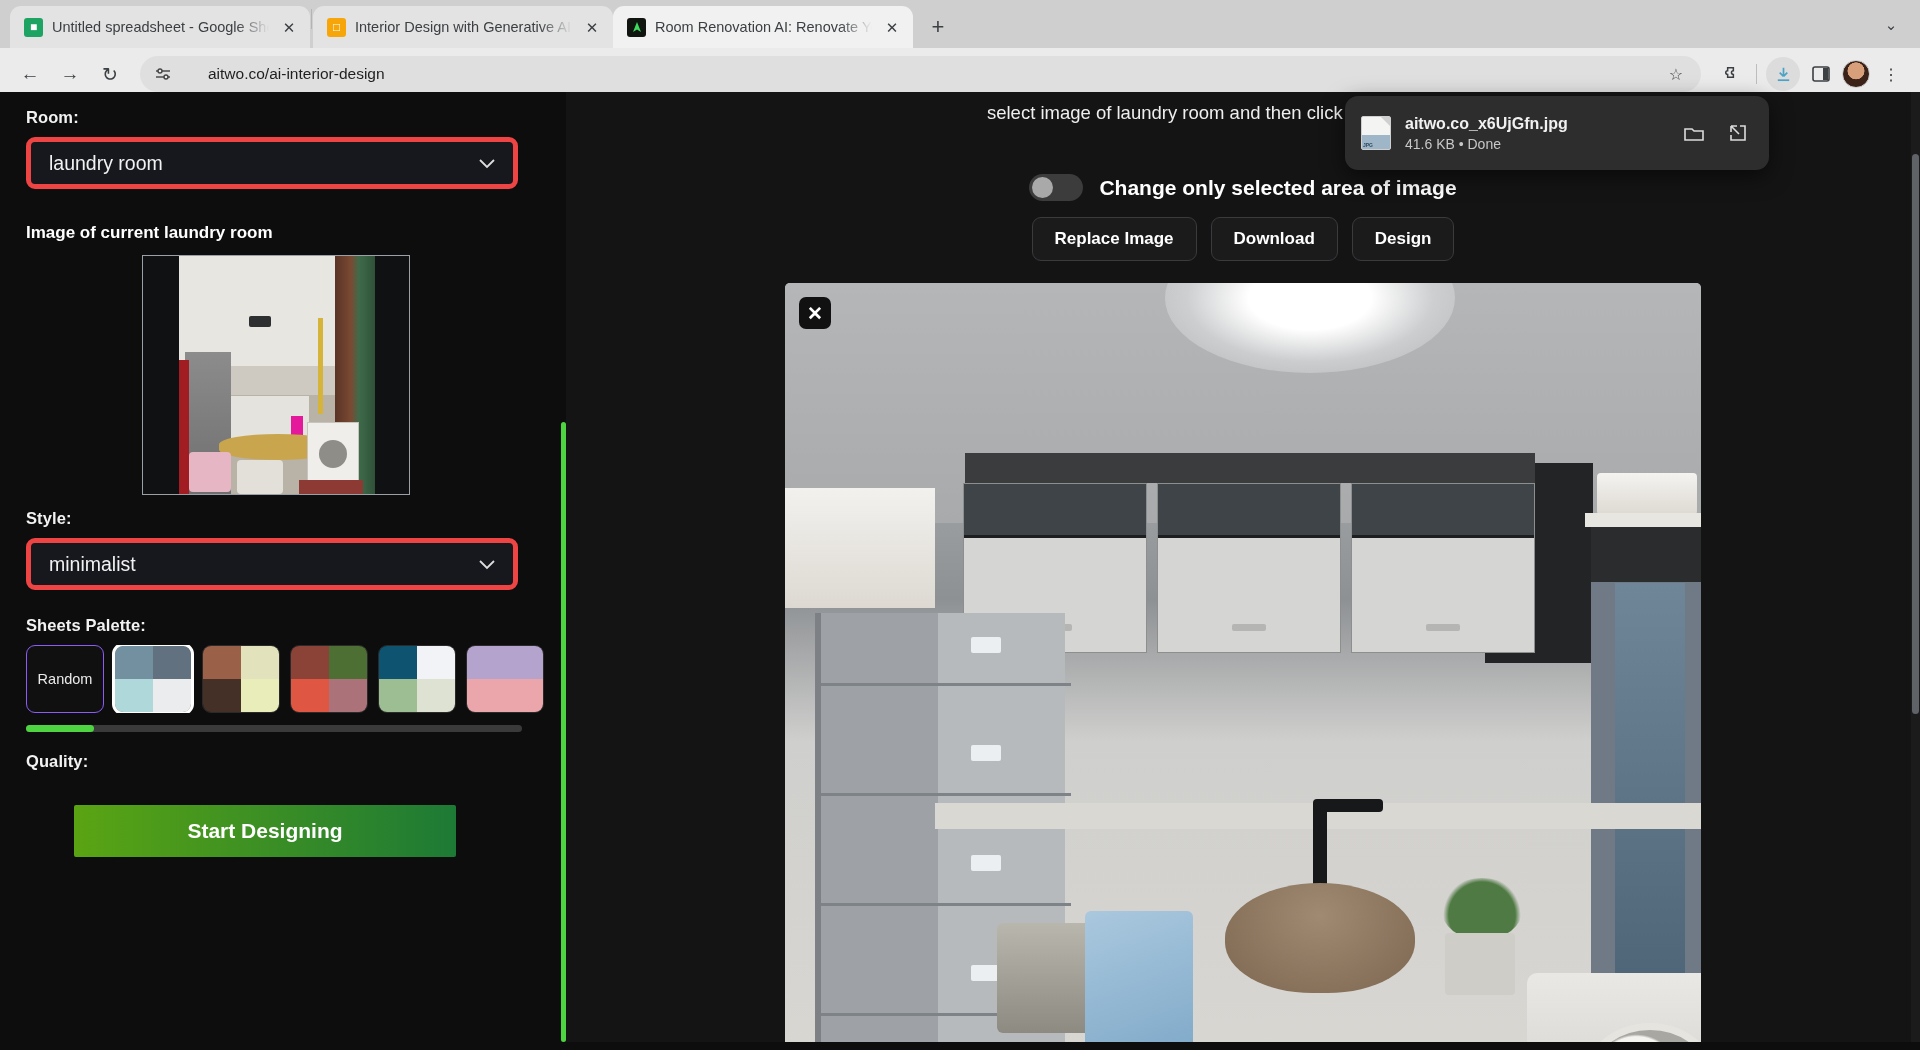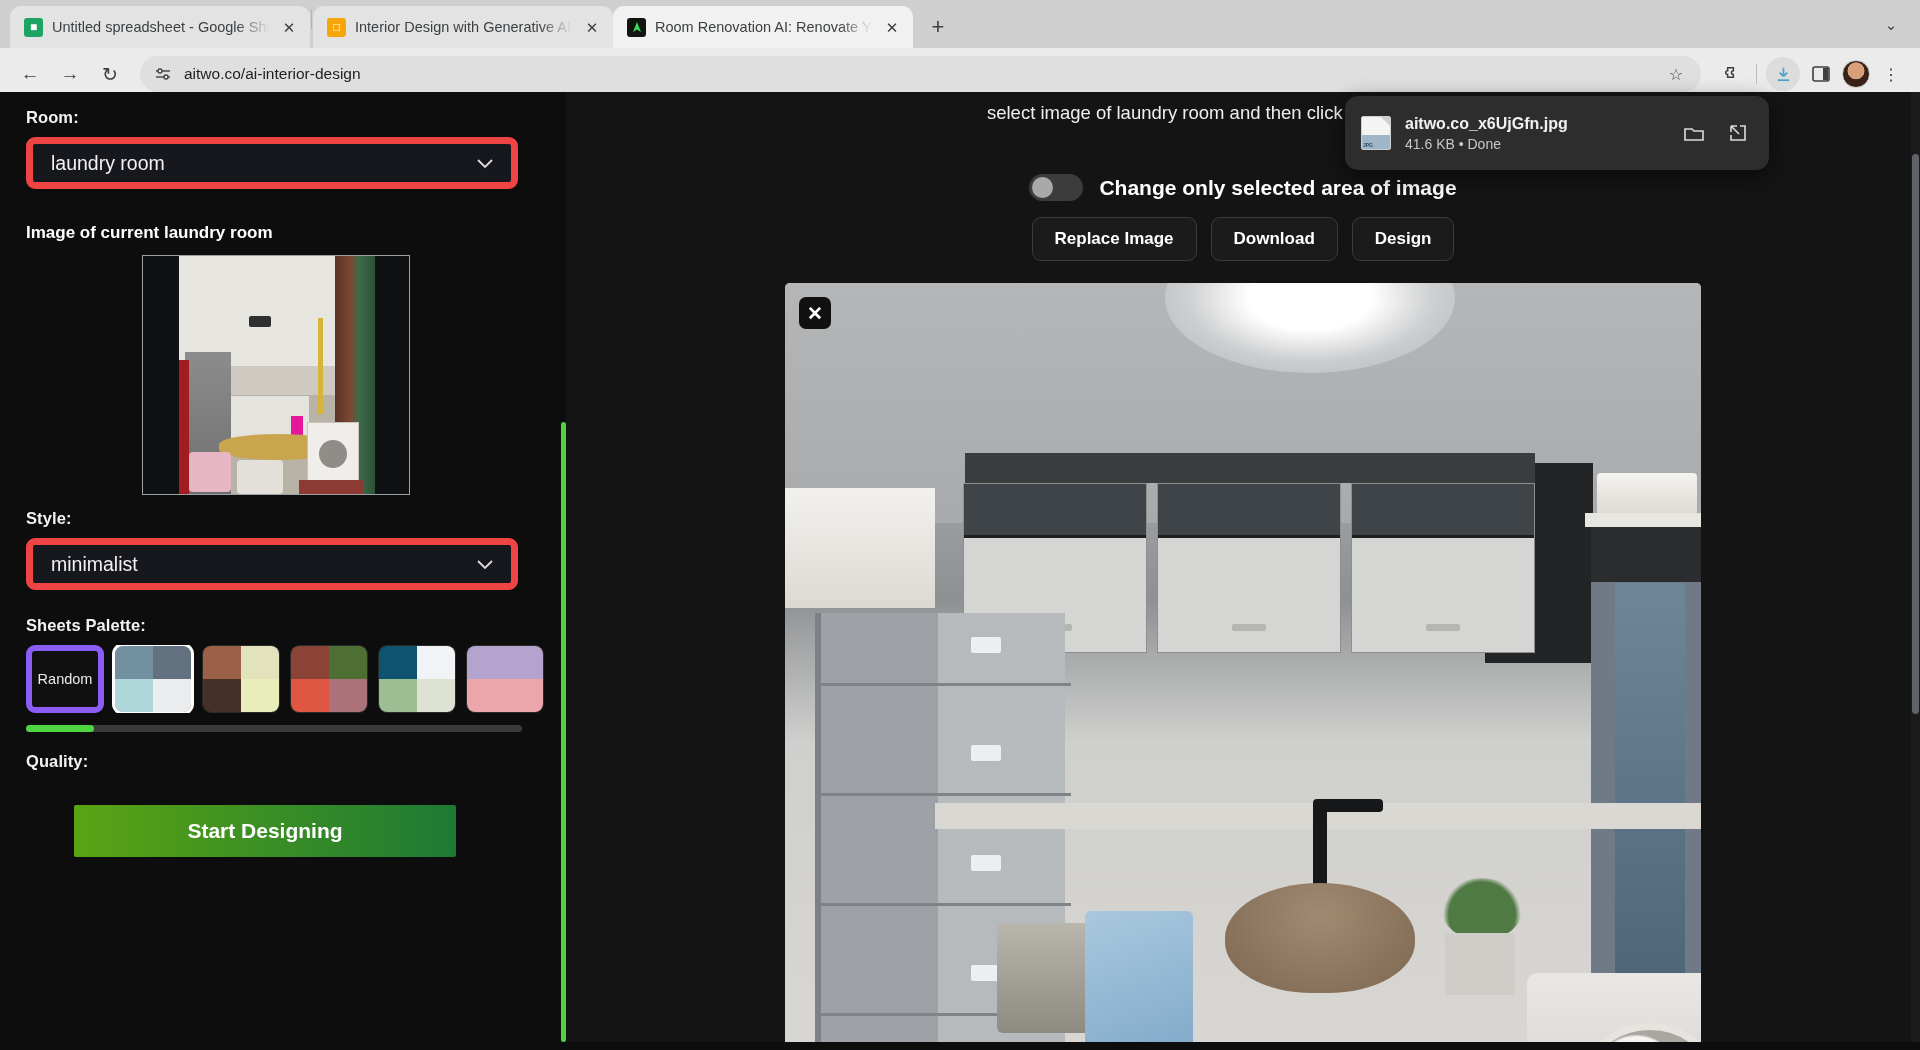--- a/index.html
+++ b/index.html
@@ -84,21 +84,21 @@
     color: #3c4043; font-size: 19px; flex: 0 0 36px;
   }
   .omnibox {
     flex: 1 1 auto; height: 36px; margin: 0 8px;
     background: #dfdfdf; border-radius: 18px;
     display: flex; align-items: center; gap: 12px;
     padding: 0 14px;
     font-size: 15.5px; color: #1f1f1f;
   }
   .omnibox .ctrl-ico { width: 18px; height: 18px; flex: 0 0 18px; }
-  .omnibox .url { flex: 1 1 auto; white-space: nowrap; overflow: hidden; }
+  .omnibox .url { flex: 1 1 auto; white-space: nowrap; overflow: hidden; margin-left: 24px; }
   .omnibox .star { width: 22px; flex: 0 0 22px; text-align: center; font-size: 16px; color: #444; }
   .tbicon {
     width: 34px; height: 34px; border-radius: 50%;
     display: flex; align-items: center; justify-content: center;
     color: #3c4043; flex: 0 0 34px;
   }
   .tbicon.dlhi { background: #dcdcdc; }
   .tbsep { width: 1px; height: 20px; background: #bdbdbd; margin: 0 5px; }
   .avatar {
     width: 28px; height: 28px; border-radius: 50%;
@@ -123,21 +123,21 @@
     padding: 16px 40px 0 26px;
     position: relative;
   }
   .lbl {
     color: #f2f2f2; font-size: 16.5px; font-weight: bold;
     margin-bottom: 10px; letter-spacing: .1px;
   }
   .select {
     width: 492px; height: 52px;
     background: #16181d;
-    border: 7px solid #ef4444;
+    border: 5px solid #ef4444;
     border-radius: 9px;
     display: flex; align-items: center;
     padding: 0 18px;
     color: #f2f2f2; font-size: 19.5px;
   }
   .select .val { flex: 1 1 auto; }
   .select .chev { font-size: 15px; color: #d8d8d8; }
 
   .img-label { margin: 34px 0 12px 0; color: #fff; font-size: 17px; font-weight: bold; }
   .thumbwrap {
@@ -176,21 +176,21 @@
   .palette-row { display: flex; gap: 10px; margin-top: 4px; overflow: hidden; width: 520px; }
   .swatch {
     width: 78px; height: 68px; flex: 0 0 78px;
     border-radius: 9px; overflow: hidden;
     display: grid; grid-template-columns: 1fr 1fr; grid-template-rows: 1fr 1fr;
     border: 1px solid #2a2a2a;
   }
   .swatch.random {
     display: flex; align-items: center; justify-content: center;
     background: #101010; color: #eaeaea; font-size: 14.5px;
-    border: 6px solid #8b5cf6;
+    border: 1px solid #8b5cf6;
   }
   .swatch.selected { outline: 3px solid #ffffff; outline-offset: -1px; border-color: #fff; }
   .swatch i { display: block; width: 100%; height: 100%; }
 
   .scrollbar-h {
     width: 496px; height: 7px; background: #3a3a3a; border-radius: 4px;
     margin-top: 12px; position: relative;
   }
   .scrollbar-h .thumbb {
     position: absolute; left: 0; top: 0; height: 7px; width: 68px;

